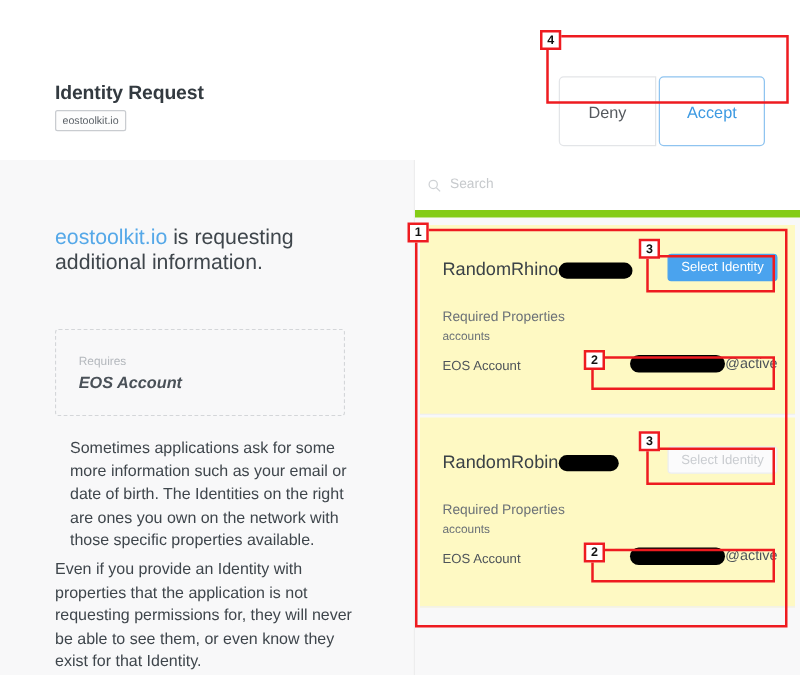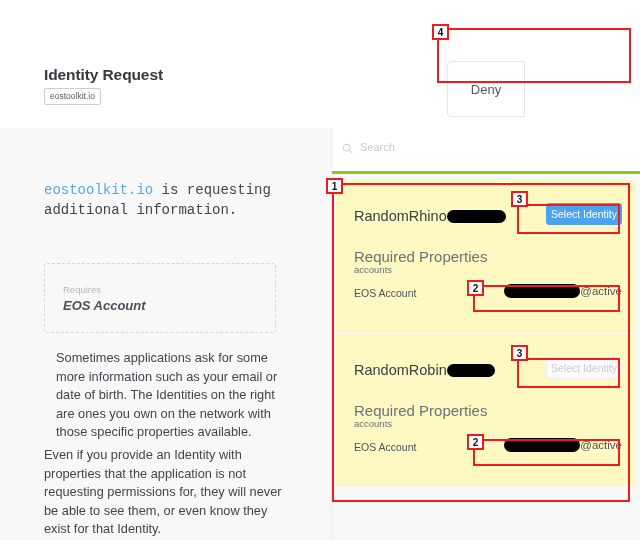--- a/index.html
+++ b/index.html
@@ -112,24 +112,23 @@
     left: 0; top: 102px;
     width: 332px; height: 412px;
     background: #f8f8f9;
     border-right: 1px solid #ededee;
     box-sizing: border-box;
   }
   .lede {
     position: absolute;
     left: 44px; top: 52px;
     width: 232px;
-    font-size: 14px;
+    font-size: 17px;
     line-height: 20px;
     color: #3f464c;
-    font-family: Liberation Mono, monospace;
   }
   .lede .brand { color: #55a8e8; }
 
   .requires-box {
     position: absolute;
     left: 44px; top: 135px;
     width: 232px; height: 70px;
     border: 1px dashed #d4d6d9;
     border-radius: 3px;
     box-sizing: border-box;
@@ -166,21 +165,21 @@
     left: 332px; top: 102px;
     width: 308px; height: 412px;
     background: #f8f8f9;
     box-sizing: border-box;
   }
   .searchbar {
     position: absolute;
     left: 0; top: 0;
     width: 308px; height: 46px;
     background: #ffffff;
-    border-bottom: 3px solid #84cc16;
+    border-bottom: 6px solid #84cc16;
     box-sizing: border-box;
   }
   .search-icon {
     position: absolute;
     left: 10px; top: 15px;
     width: 11px; height: 11px;
   }
   .search-placeholder {
     position: absolute;
     left: 28px; top: 13px;
@@ -214,21 +213,21 @@
     height: 13px;
     vertical-align: middle;
   }
   .redact.n1 { width: 59px; }
   .redact.n2 { width: 48px; }
   .redact.acct { width: 76px; height: 14px; border-radius: 8px; }
 
   .sel-btn {
     position: absolute;
     right: 14px; top: 23px;
-    width: 76px; height: 22px;
+    width: 88px; height: 22px;
     border-radius: 3px;
     font-size: 10.5px;
     display: flex;
     align-items: center;
     justify-content: center;
     box-sizing: border-box;
   }
   .sel-btn.active {
     background: #4aa3ee;
     color: #ffffff;
@@ -236,21 +235,21 @@
   }
   .sel-btn.inactive {
     background: #fbfbfc;
     color: #c9ccd0;
     border: 1px solid #eceef0;
   }
 
   .req-props {
     position: absolute;
     left: 18px; top: 68px;
-    font-size: 15px;
+    font-size: 11px;
     color: #6b7177;
   }
   .accounts-lbl {
     position: absolute;
     left: 18px; top: 84px;
     font-size: 9.5px;
     color: #6b7177;
   }
   .eos-row-lbl {
     position: absolute;
@@ -294,20 +293,21 @@
 
 
   <div class="app-body">
 
     <div class="app-header">
       <div class="req-title">Identity Request</div>
       <div class="origin-chip">eostoolkit.io</div>
 
       <div class="actions">
         <div class="btn deny">Deny</div>
+        <div class="btn accept">Accept</div>
       </div>
     </div>
 
     <div class="pane-left">
       <div class="lede">
         <span class="brand">eostoolkit.io</span><span> is requesting additional information.</span>
       </div>
 
       <div class="requires-box">
         <div class="requires-label">Requires</div>

